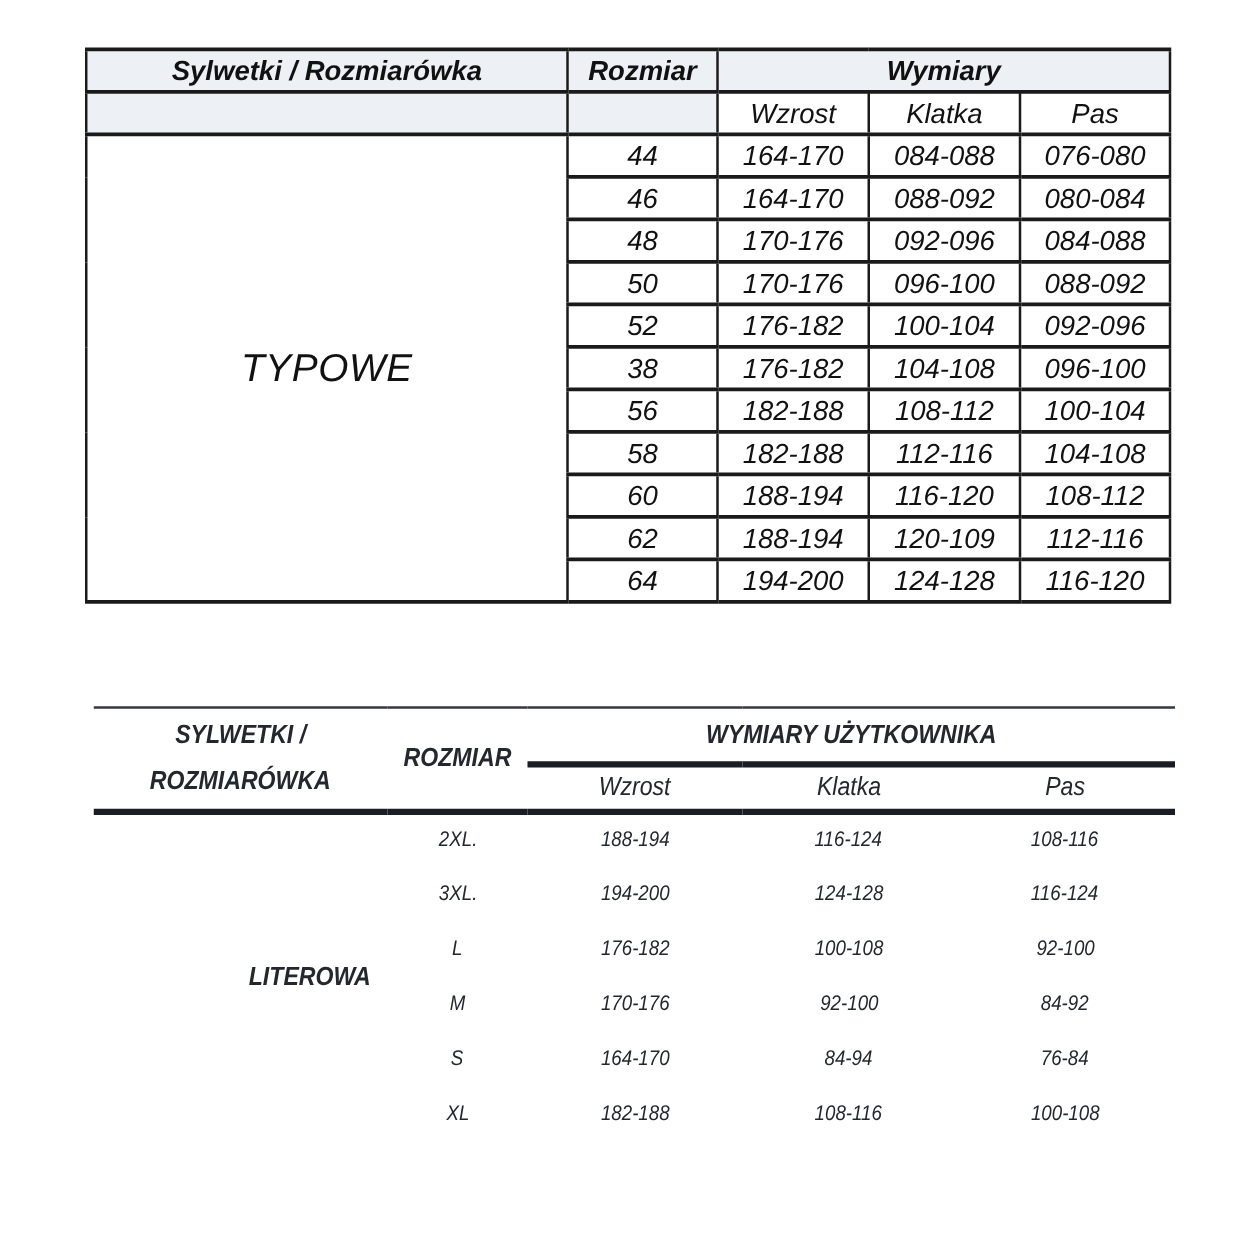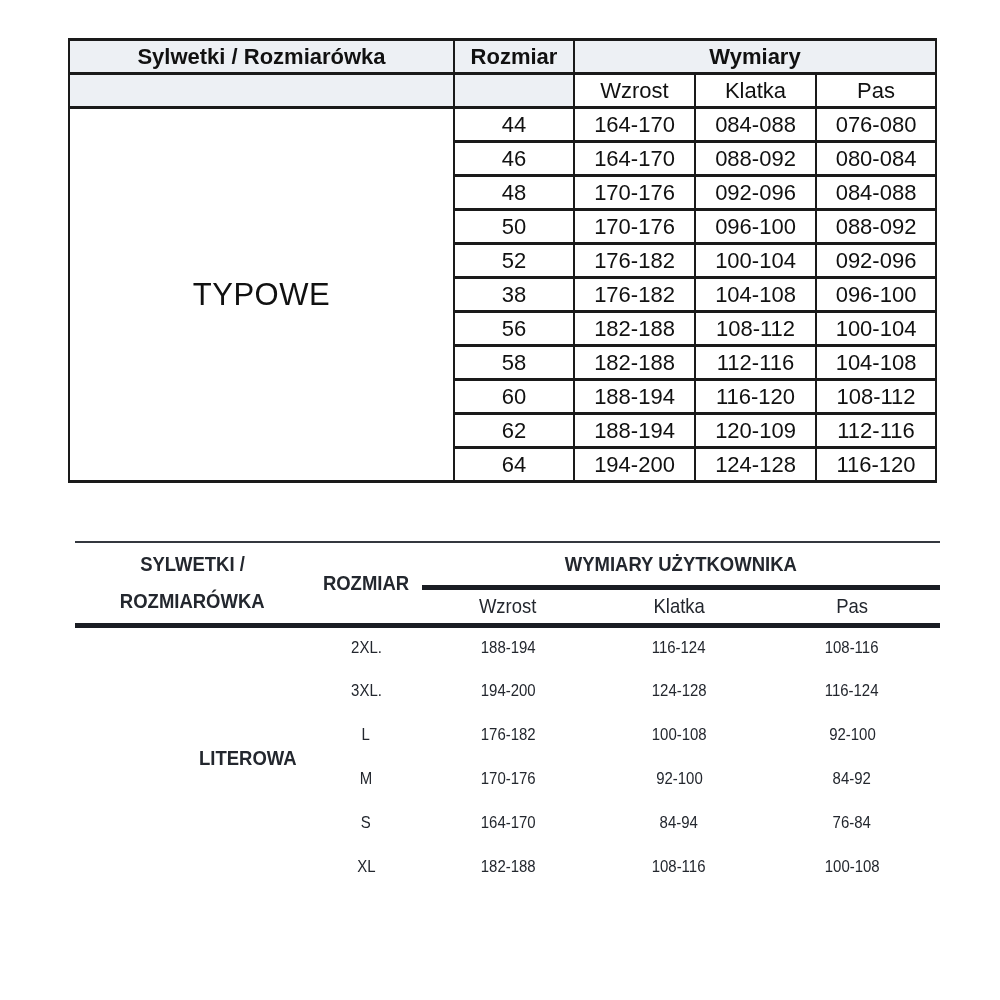--- a/index.html
+++ b/index.html
@@ -7,20 +7,21 @@
     width: 1000px; height: 1000px;
     background: #ffffff;
     font-family: "Liberation Sans", sans-serif;
     color: #111111;
   }
   .canvas {
     position: relative;
     width: 1000px; height: 1000px;
     background: var(--page-bg, #ffffff);
     overflow: hidden;
+    font-style: italic;
   }
 
   
   .t1-wrap { position: absolute; left: 68px; top: 38px; }
   table.t1 {
     border-collapse: collapse;
     table-layout: fixed;
     width: 867px;
   }
   table.t1 th, table.t1 td {
@@ -48,20 +49,21 @@
   }
 
   
   .t2-wrap { position: absolute; left: 75px; top: 541px; }
   table.t2 {
     border-collapse: collapse;
     table-layout: fixed;
     width: 865px;
     border-top: 2px solid var(--rule-thin, #34383f);
     color: var(--bottom-text, #23272e);
+    margin-top: 24px;
   }
   table.t2 th, table.t2 td {
     padding: 0;
     text-align: center;
     vertical-align: middle;
     white-space: nowrap;
     overflow: visible;
   }
   table.t2 thead th { border-bottom: 5px solid var(--rule-thick, #1a1d23); }
   table.t2 thead tr.h1 { height: 45px; }

